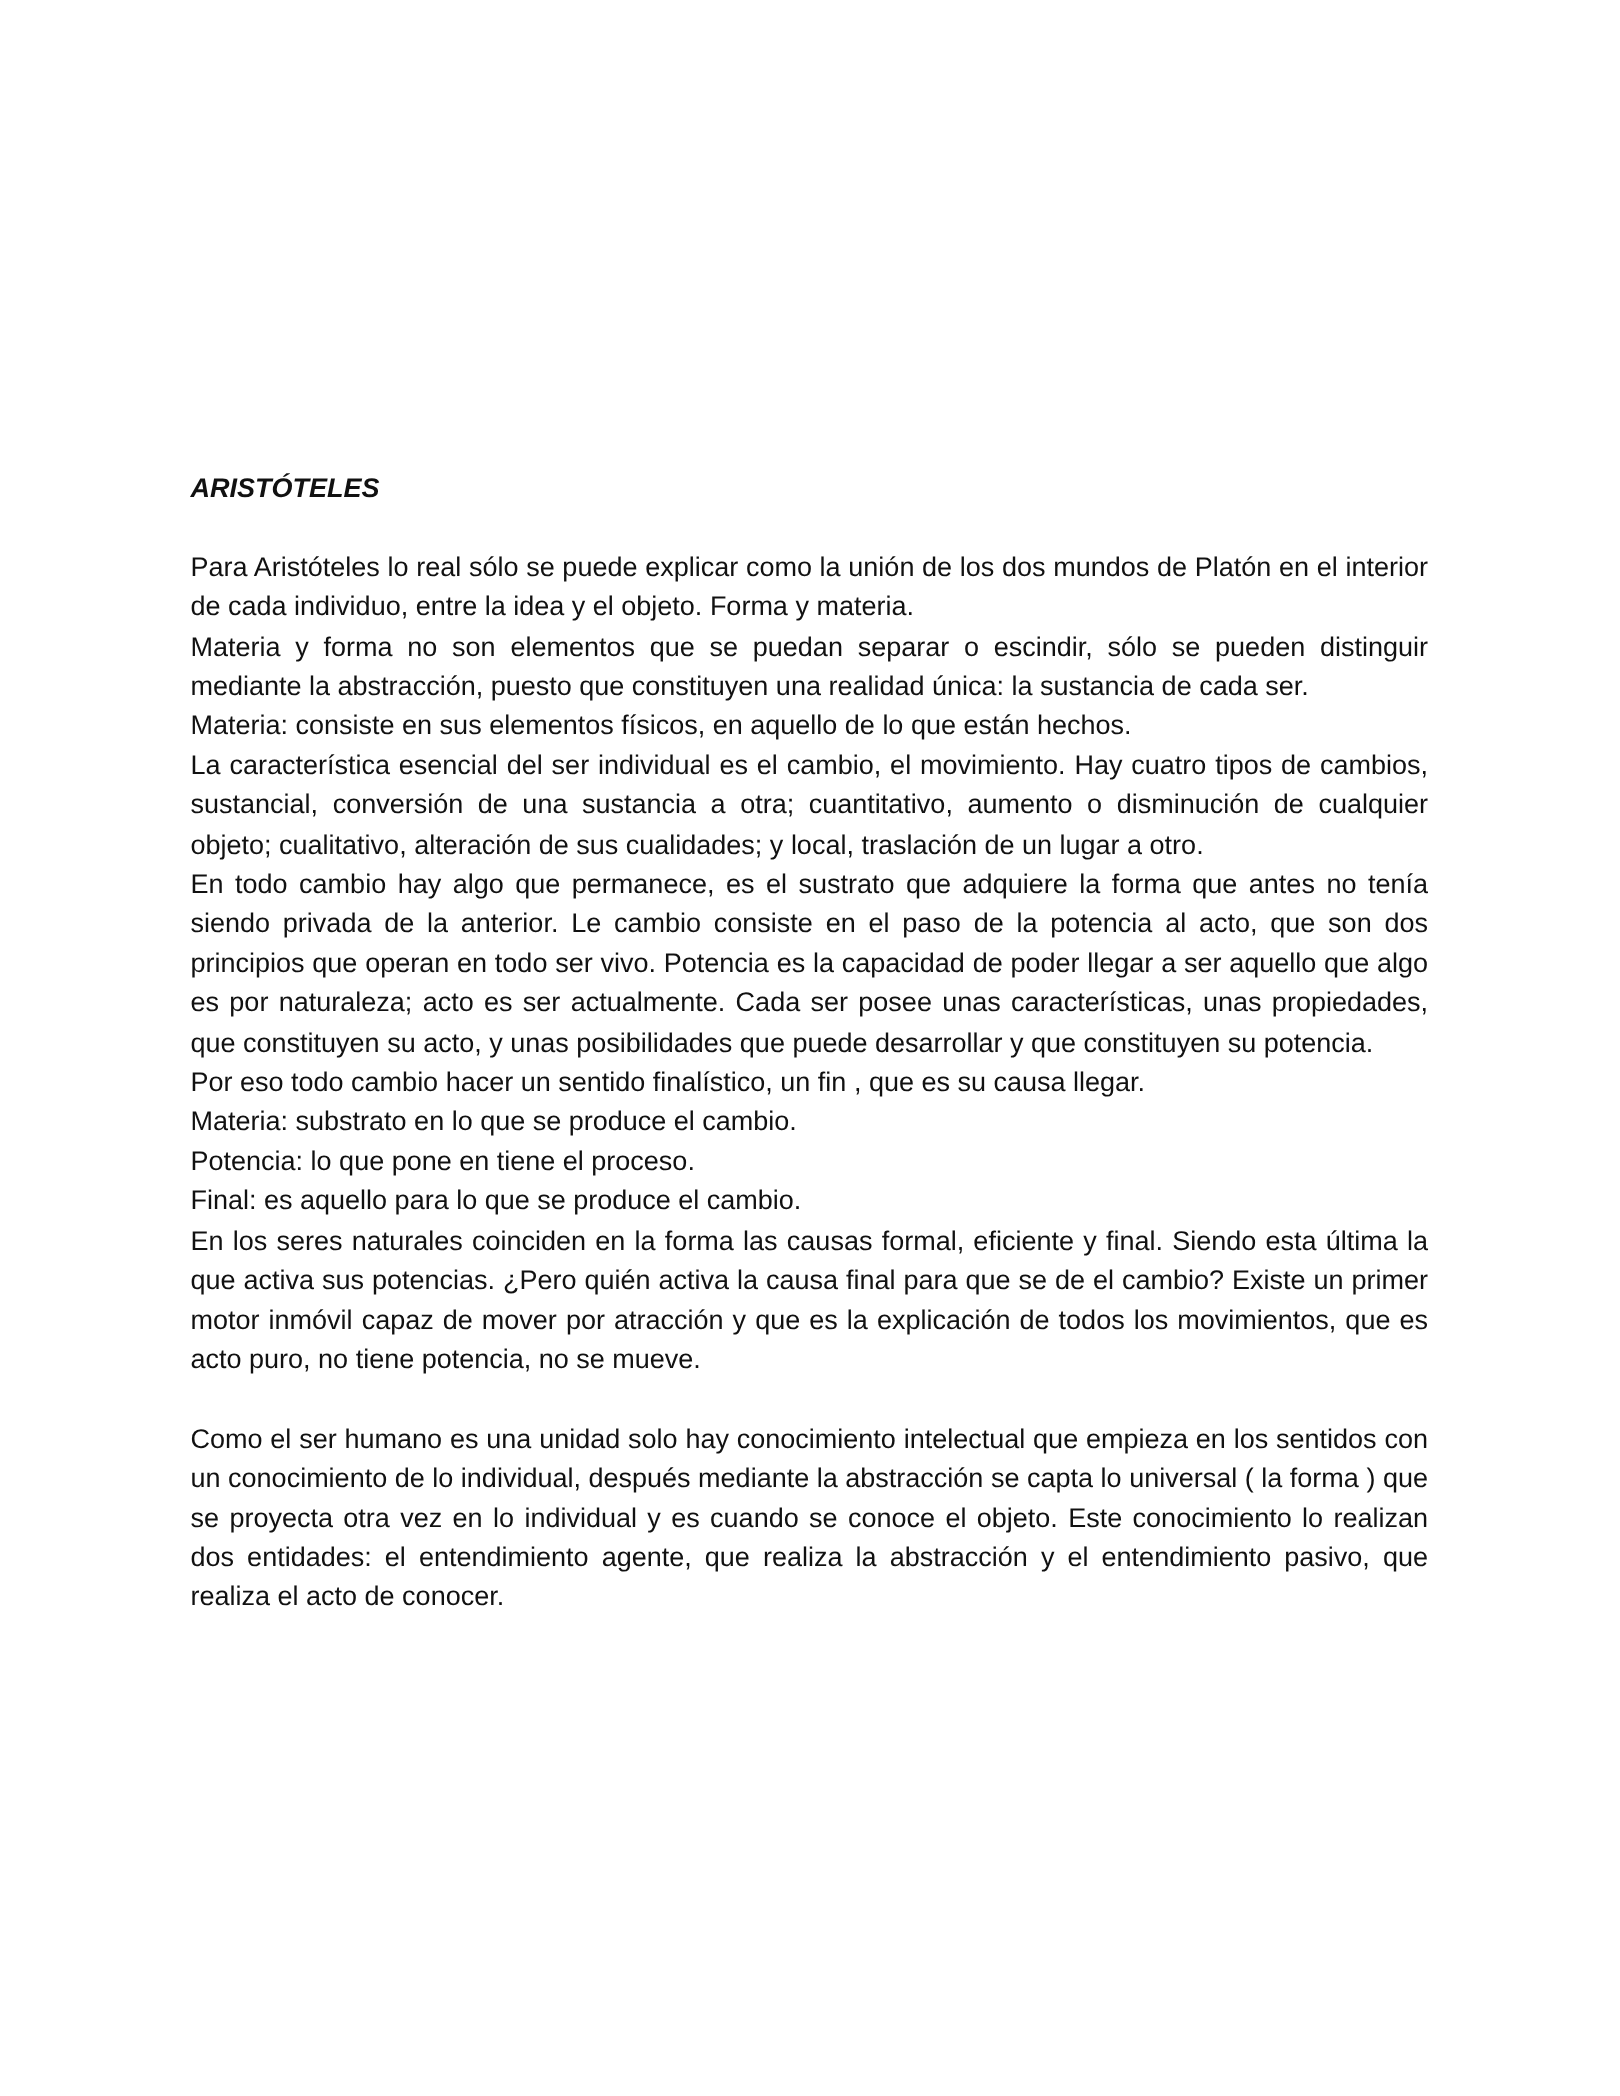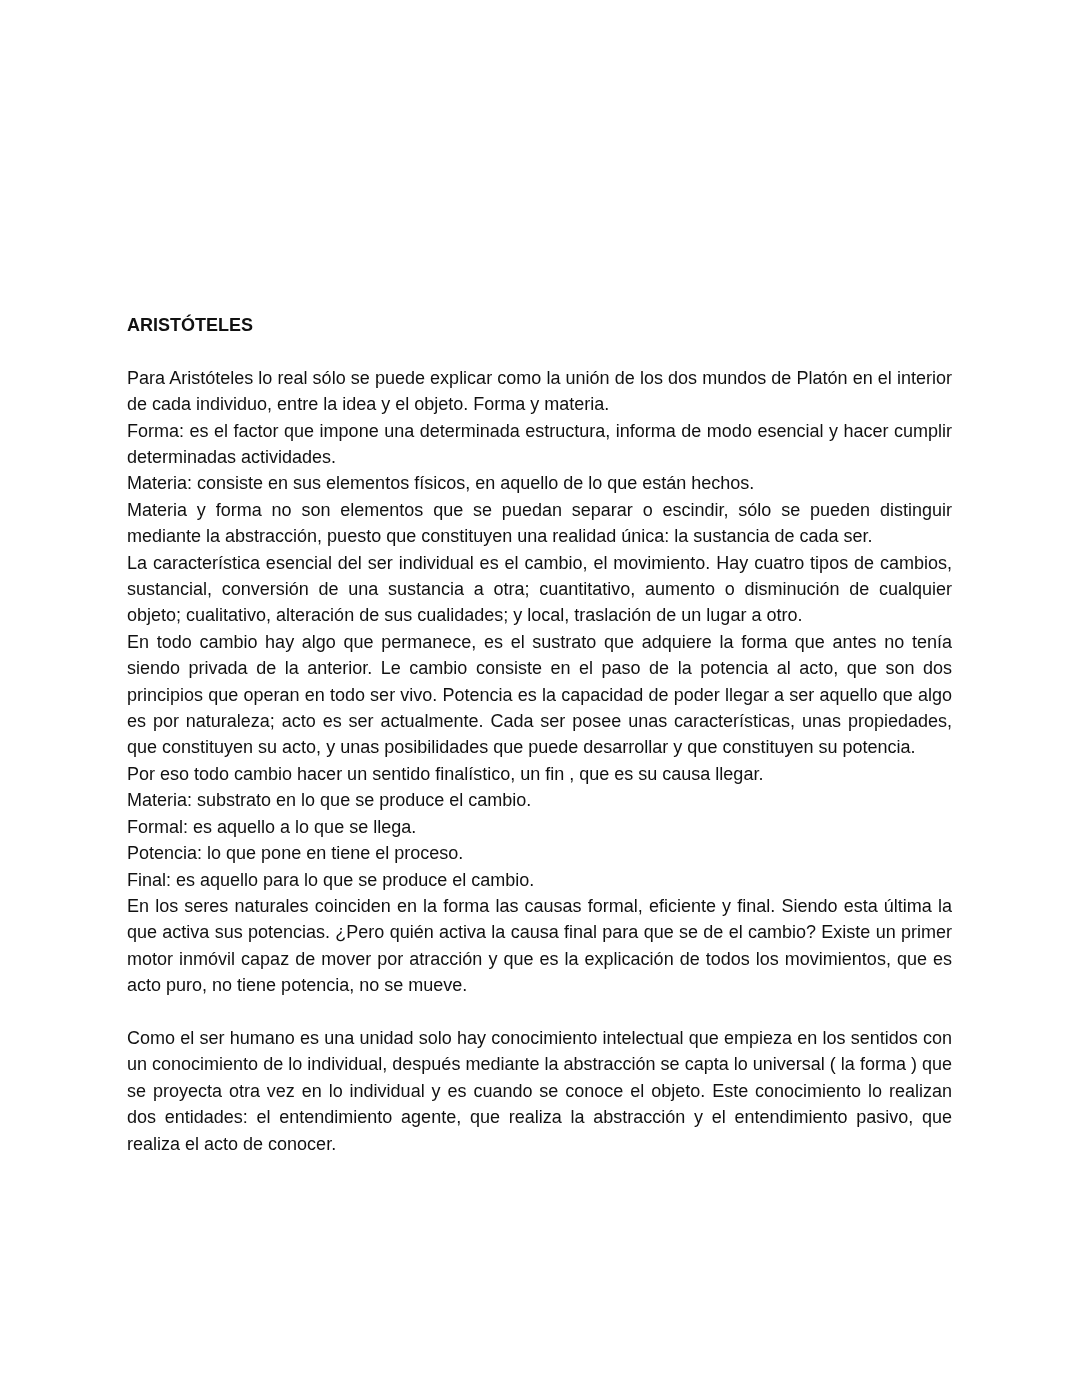--- a/index.html
+++ b/index.html
@@ -21,20 +21,21 @@
       top: 312px;
       width: 825px;
       font-size: 18px;
       line-height: 26.4px;
     }
     .title {
       font-weight: bold;
       font-size: 18px;
       margin: 0 0 26.4px 0;
       line-height: 26.4px;
+      font-style: italic;
     }
     .para {
       margin: 0;
       text-align: justify;
       text-align-last: left;
       word-spacing: 0px;
     }
     .spacer {
       height: 26.4px;
     }
@@ -42,27 +43,25 @@
       font-weight: normal;
     }
   </style>
 </head>
 <body>
 
 <div class="page">
   <div class="title">ARISTÓTELES</div>
   <div id="body-text">
       <p class="para"><span>Para Aristóteles lo real sólo se puede explicar como la unión  de los dos mundos de Platón  en el interior de cada individuo, entre la idea y el objeto. </span><b>Forma y materia</b><span>.</span></p>
-      <p class="para"><span>Forma: es el factor que impone una determinada estructura, informa de modo esencial  y hacer cumplir determinadas actividades.</span></p>
+      <p class="para"><span>Materia y forma no son elementos que se puedan separar o escindir, sólo  se pueden distinguir mediante la abstracción, puesto que constituyen  una realidad única: la sustancia de cada ser.</span></p>
       <p class="para"><span>Materia: consiste en sus elementos físicos, en aquello de lo que están  hechos.</span></p>
-      <p class="para"><span>Materia y forma no son elementos que se puedan separar o escindir, sólo  se pueden distinguir mediante la abstracción, puesto que constituyen  una realidad única: la sustancia de cada ser.</span></p>
       <p class="para"><span>La característica esencial del ser individual  es </span><b>el cambio</b><span>, el movimiento. Hay cuatro tipos de cambios, </span><b>sustancial</b><span>, conversión de una sustancia a otra; </span><b>cuantitativo</b><span>, aumento o disminución de cualquier objeto; </span><b>cualitativo,</b><span> alteración de sus cualidades; y </span><b>local,</b><span> traslación de un lugar a otro.</span></p>
       <p class="para"><span>En todo cambio hay algo que permanece, es el sustrato que adquiere la forma que antes no tenía siendo privada de la anterior. Le cambio consiste en el paso de la potencia al acto, que son dos principios que operan en todo ser vivo. </span><b>Potencia</b><span> es la capacidad de poder llegar a ser aquello que algo es por naturaleza; </span><b>acto</b><span> es ser actualmente. Cada ser  posee unas características, unas propiedades, que constituyen su acto, y unas posibilidades que puede desarrollar y que  constituyen su potencia.</span></p>
       <p class="para"><span>Por eso todo cambio hacer  un sentido finalístico, un fin , que es su </span><b>causa llegar.</b></p>
       <p class="para"><b>Materia</b><span>: substrato en lo que se produce el cambio.</span></p>
-      <p class="para"><b>Formal:</b><span> es aquello a lo que se llega.</span></p>
       <p class="para"><b>Potencia:</b><span> lo que pone en tiene el proceso.</span></p>
       <p class="para"><b>Final:</b><span> es aquello para lo que se produce el cambio.</span></p>
       <p class="para"><span>En los seres naturales coinciden en  la forma las causas formal, eficiente y final. Siendo esta última la que activa sus potencias. ¿Pero quién activa la causa final  para que se de el cambio? Existe un </span><b>primer motor inmóvil</b><span> capaz de mover por atracción  y que es la explicación de todos los movimientos, que es </span><b>acto puro</b><span>, no tiene potencia, no se mueve.</span></p>
       <div class="spacer"></div>
       <p class="para"><span>Como el ser humano es una unidad solo hay  conocimiento intelectual que empieza en los sentidos con un conocimiento de lo individual, después mediante la abstracción se capta lo universal ( la forma ) que se proyecta otra vez en lo individual y es cuando se conoce el objeto. Este conocimiento lo realizan dos entidades: </span><b>el entendimiento agente,</b><span> que realiza la abstracción </span><b>y el entendimiento pasivo,</b><span> que realiza el acto de conocer.</span></p>
     </div>
 </div>
 
 </body></html>

